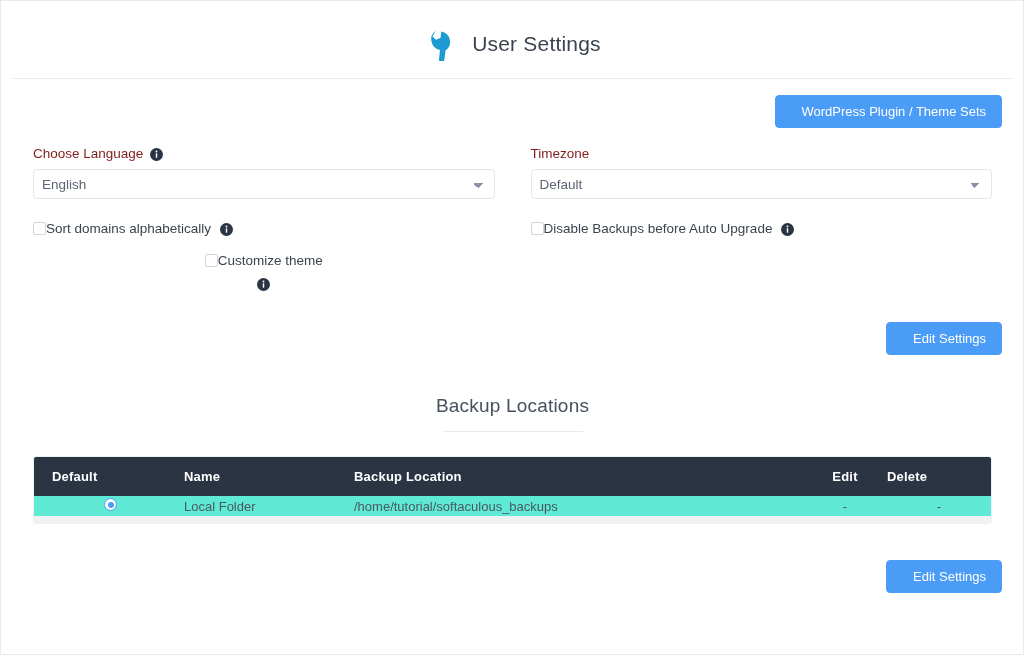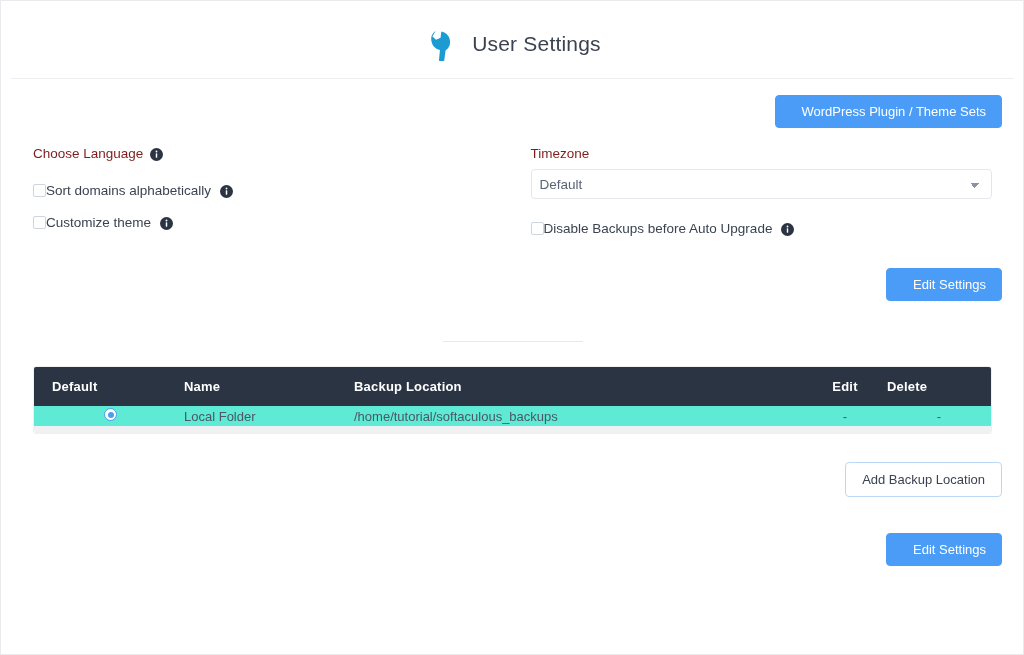--- a/index.html
+++ b/index.html
@@ -126,21 +126,21 @@
   }
 
   .check-row {
     display: flex;
     align-items: center;
     gap: 9px;
     margin-top: 22px;
     font-size: 13.5px;
     color: #3b4350;
   }
-  .check-row.second { margin-top: 17px; }
+  .check-row.second { margin-top: 17px; flex-direction: column; }
   input[type="checkbox"].cbx {
     width: 13px;
     height: 13px;
     margin: 0;
     flex: 0 0 auto;
     appearance: none;
     -webkit-appearance: none;
     border: 1px solid #cfd5dd;
     border-radius: 2px;
     background: #fff;
@@ -261,20 +261,23 @@
 
         <div class="form-col">
           <div class="field-label">
             <span>Choose Language</span>
             <svg class="info-icon" viewBox="0 0 16 16">
               <circle cx="8" cy="8" r="8" fill="#2b3443"></circle>
               <rect x="7.1" y="6.6" width="1.8" height="5.4" rx=".6" fill="#ffffff"></rect>
               <circle cx="8" cy="4.3" r="1.15" fill="#ffffff"></circle>
             </svg>
           </div>
+          <select class="select-input">
+            <option>English</option>
+          </select>
 
           <div class="check-row">
             <label class="check-label">
               <input type="checkbox" class="cbx" style="">
               <span>Sort domains alphabetically</span>
             </label>
             <svg class="info-icon" viewBox="0 0 16 16">
               <circle cx="8" cy="8" r="8" fill="#2b3443"></circle>
               <rect x="7.1" y="6.6" width="1.8" height="5.4" rx=".6" fill="#ffffff"></rect>
               <circle cx="8" cy="4.3" r="1.15" fill="#ffffff"></circle>
@@ -314,20 +317,21 @@
             </svg>
           </div>
         </div>
       </div>
 
       <div class="center-row edit-settings-1">
         <button class="btn btn-primary">Edit Settings</button>
       </div>
 
       <div class="section-heading">
+        <div class="txt">Backup Locations</div>
         <div class="rule"></div>
       </div>
 
       <div class="table-wrap">
         <table class="bl-table">
           <thead>
             <tr>
               <th class="col-default">Default</th>
               <th class="col-name">Name</th>
               <th class="col-loc">Backup Location</th>
@@ -343,23 +347,20 @@
               <td class="col-name">Local Folder</td>
               <td class="col-loc">/home/tutorial/softaculous_backups</td>
               <td class="col-edit">-</td>
               <td class="col-delete">-</td>
             </tr>
           </tbody>
         </table>
         <div class="table-scrollbar"></div>
       </div>
 
-      <div class="center-row add-loc-row">
-        <button class="btn btn-outline">Add Backup Location</button>
-      </div>
 
       <div class="center-row edit-settings-2">
         <button class="btn btn-primary">Edit Settings</button>
       </div>
 
     </div>
   </div>
 </div>
 
 </body></html>

